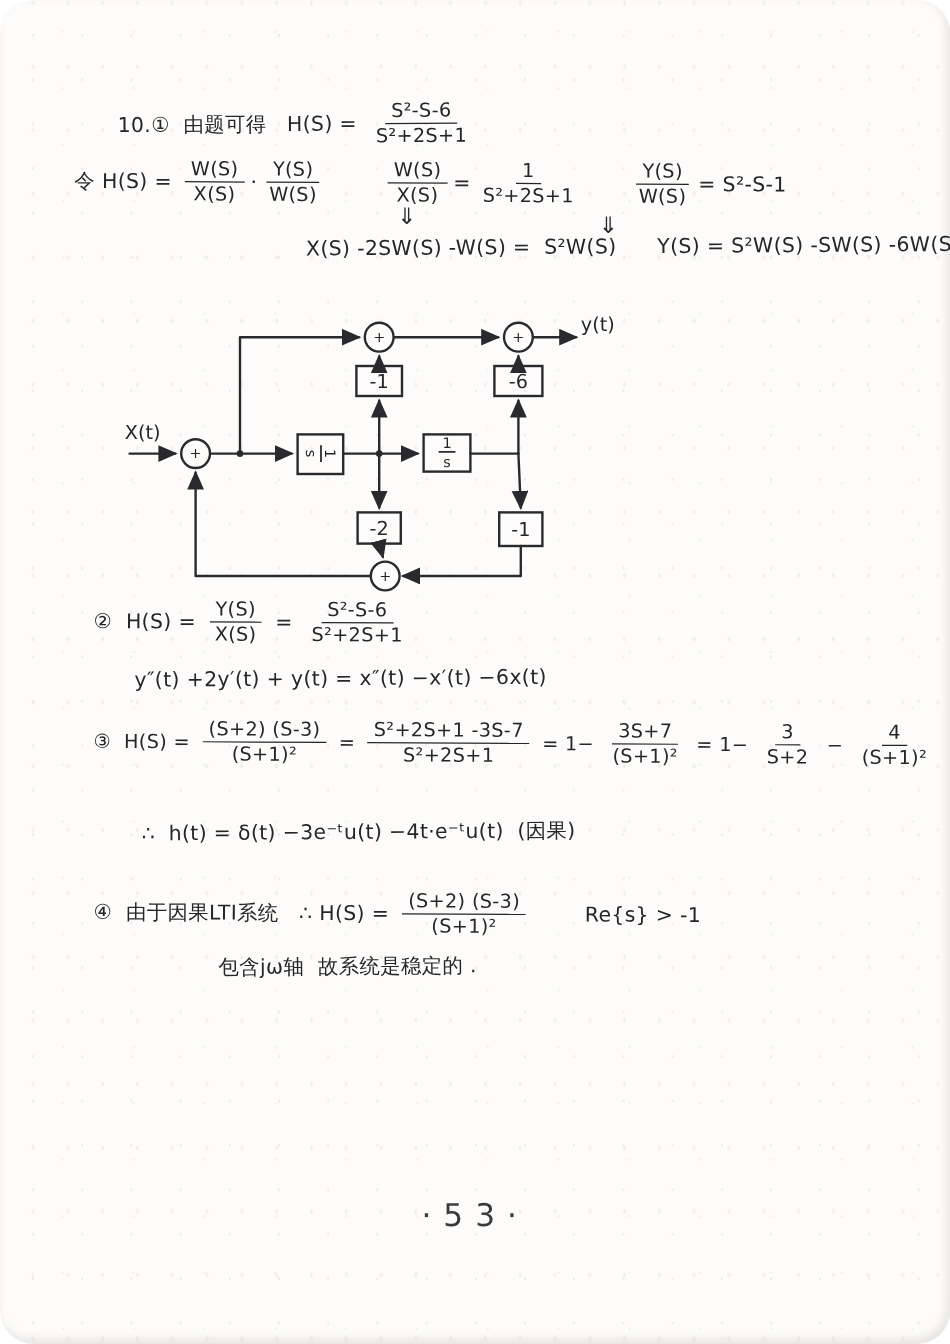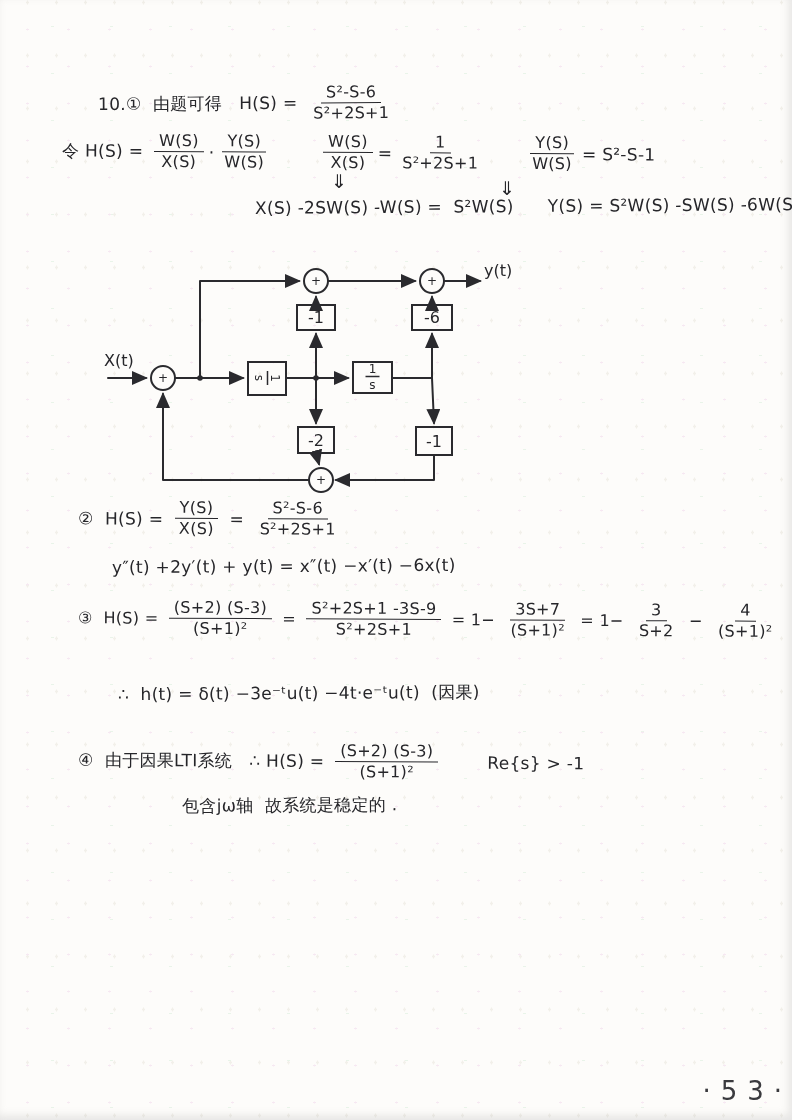--- a/index.html
+++ b/index.html
@@ -10,20 +10,21 @@
     background-image:
       radial-gradient(#f6e8f2 1px, transparent 1.2px),
       radial-gradient(#e9f4e9 1px, transparent 1.2px),
       radial-gradient(#f2f0ea 1px, transparent 1.2px);
     background-size:41px 37px, 59px 47px, 29px 53px;
     background-position:7px 11px, 23px 3px, 13px 29px;
     overflow:hidden;
     font-family:"DejaVu Sans", "Liberation Sans", sans-serif;
     color:#26262a;
     box-shadow:inset -3px -4px 8px rgba(160,160,160,.25);
+    border-radius:28px;
   }
   .line{
     position:absolute;
     display:flex;
     align-items:center;
     white-space:pre;
     font-size:17px;
     letter-spacing:.3px;
   }
   .frac{
@@ -34,22 +35,22 @@
     margin:0 5px;
     line-height:1.15;
     font-size:16px;
   }
   .frac .num{padding:0 5px 1px 5px;border-bottom:1.6px solid #26262a;}
   .frac .den{padding:1px 5px 0 5px;}
   .gap-md{display:inline-block;width:34px;}
   .gap-lg{display:inline-block;width:44px;}
   .dn-arrow{position:absolute;font-size:19px;color:#26262a;}
   .pagenum{
-    position:absolute;top:1076px;left:0;width:100%;
-    text-align:right;font-size:26px;letter-spacing:10px;color:#3a3a3e;
+    position:absolute;top:999px;left:0;width:100%;
+    text-align:center;font-size:26px;letter-spacing:10px;color:#3a3a3e;
   }
   svg .wire{stroke:#2a2a2e;stroke-width:2;fill:none;stroke-linecap:round;stroke-linejoin:round;}
   svg .box{stroke:#2a2a2e;stroke-width:2;fill:none;}
   svg .sum{stroke:#2a2a2e;stroke-width:2;fill:#fdfcfa;}
   svg text{fill:#26262a;font-family:"DejaVu Sans","Liberation Sans",sans-serif;}
   svg .gain{font-size:16px;text-anchor:middle;}
   svg .iolabel{font-size:16px;}
   svg .fnum{font-size:12px;text-anchor:middle;}
   svg .fbar{stroke:#2a2a2e;stroke-width:1.5;}
   svg .plus{font-size:12px;text-anchor:middle;}
@@ -224,21 +225,21 @@
   </div>
 
   <div class="line r2" style="top:600px;left:78px;font-size:16px;">
     <span>③  H(S) = </span>
     <span class="frac">
       <span class="num">(S+2) (S-3)</span>
       <span class="den">(S+1)²</span>
     </span>
     <span> = </span>
     <span class="frac">
-      <span class="num">S²+2S+1 -3S-9</span>
+      <span class="num">S²+2S+1 -3S-7</span>
       <span class="den">S²+2S+1</span>
     </span>
     <span> = 1− </span>
     <span class="frac">
       <span class="num">3S+7</span>
       <span class="den">(S+1)²</span>
     </span>
     <span> = 1− </span>
     <span class="frac">
       <span class="num">3</span>

